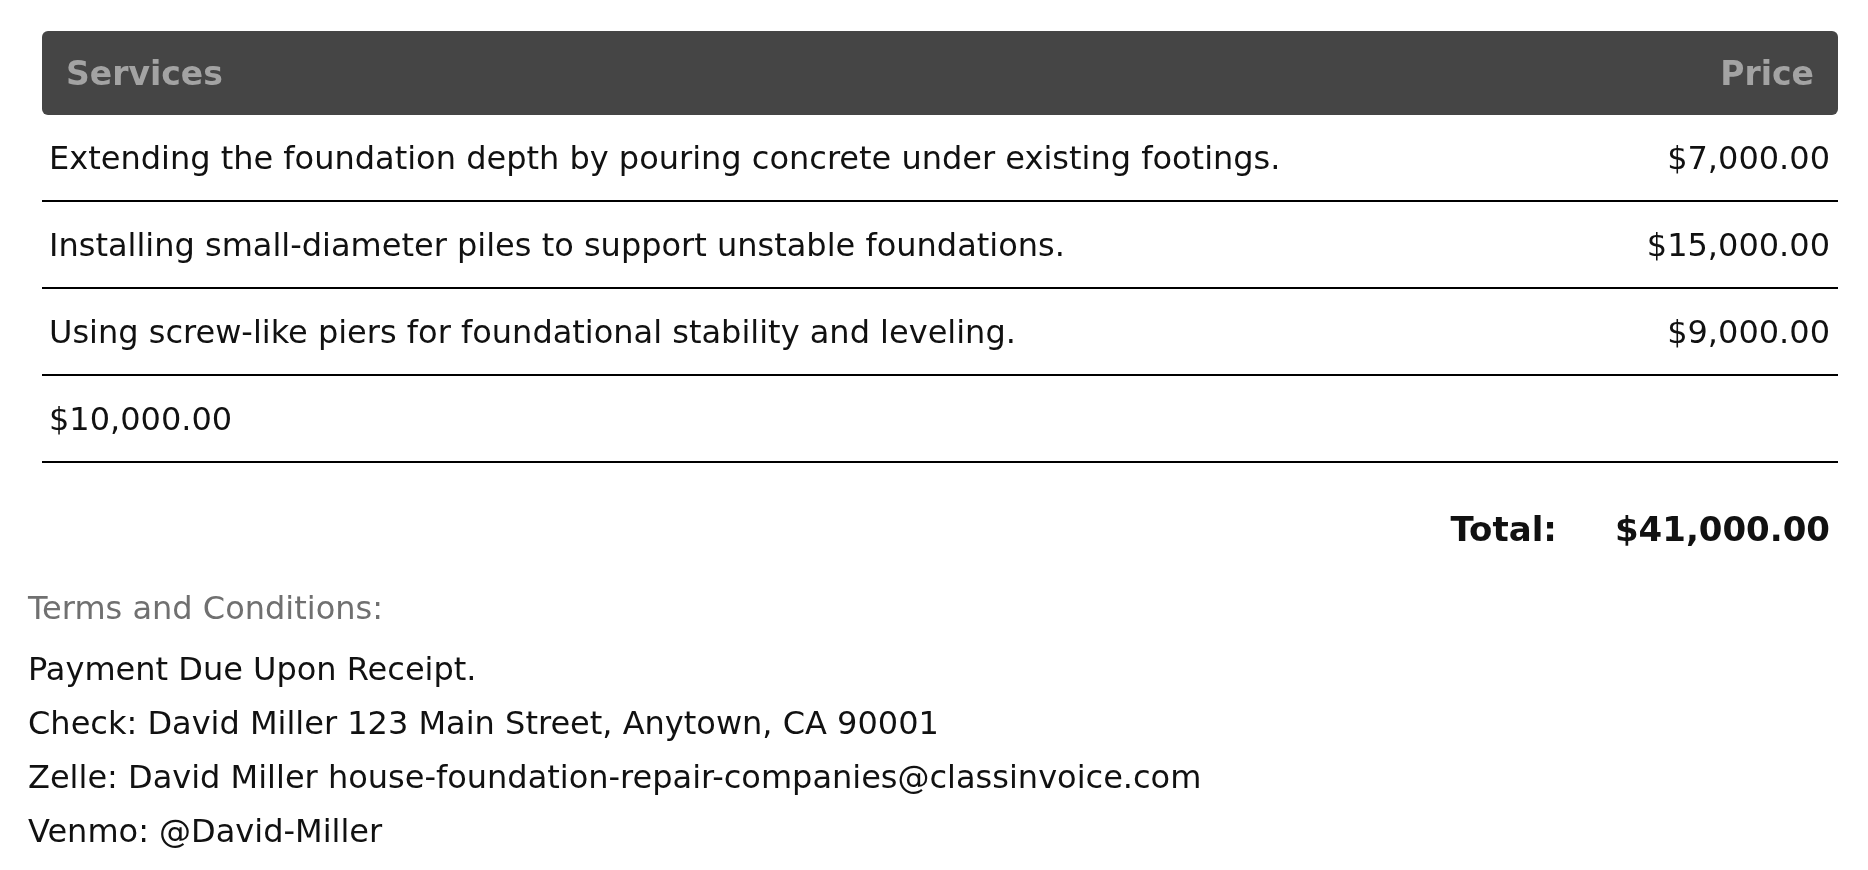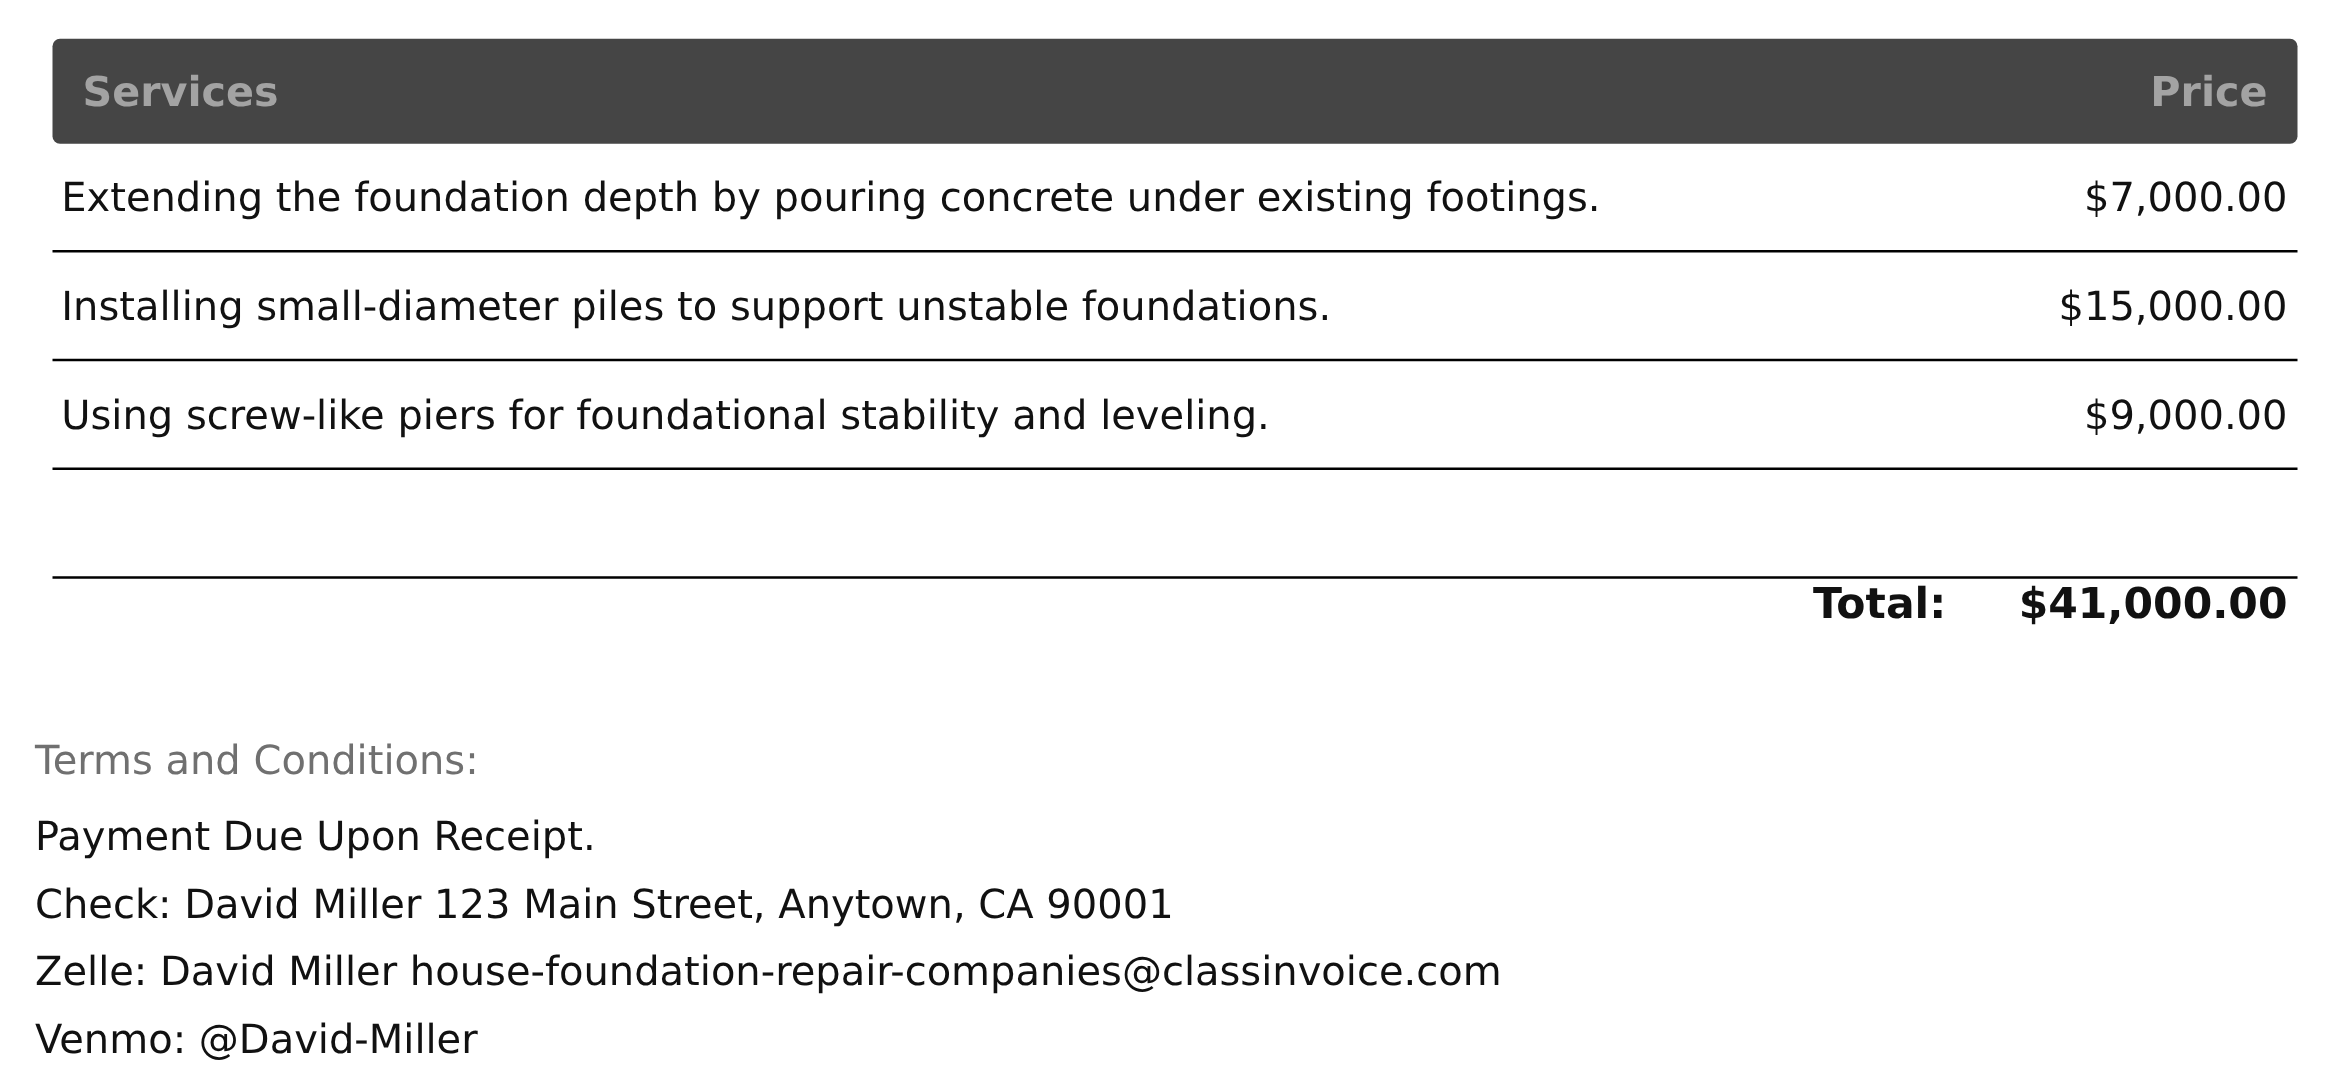--- a/index.html
+++ b/index.html
@@ -48,21 +48,21 @@
     .row-desc {
       white-space: nowrap;
     }
     .row-price {
       white-space: nowrap;
       text-align: right;
     }
     .total-row {
       height: 86px;
       display: flex;
-      align-items: flex-start;
+      align-items: flex-end;
       justify-content: flex-end;
       padding-right: 8px;
       font-size: 34px;
       font-weight: bold;
       color: #111111;
     }
     .total-label {
       margin-right: 58px;
     }
     .terms {
@@ -98,20 +98,21 @@
   </div>
   <div class="table-row">
     <span class="row-desc">Installing small-diameter piles to support unstable foundations.</span>
     <span class="row-price">$15,000.00</span>
   </div>
   <div class="table-row">
     <span class="row-desc">Using screw-like piers for foundational stability and leveling.</span>
     <span class="row-price">$9,000.00</span>
   </div>
   <div class="table-row">
+    <span class="row-price">$10,000.00</span>
   </div>
 
   <div class="total-row">
     <span class="total-label">Total:</span>
     <span class="total-value">$41,000.00</span>
   </div>
 </div>
 
 <div class="terms">
   <div class="terms-heading">Terms and Conditions:</div>

